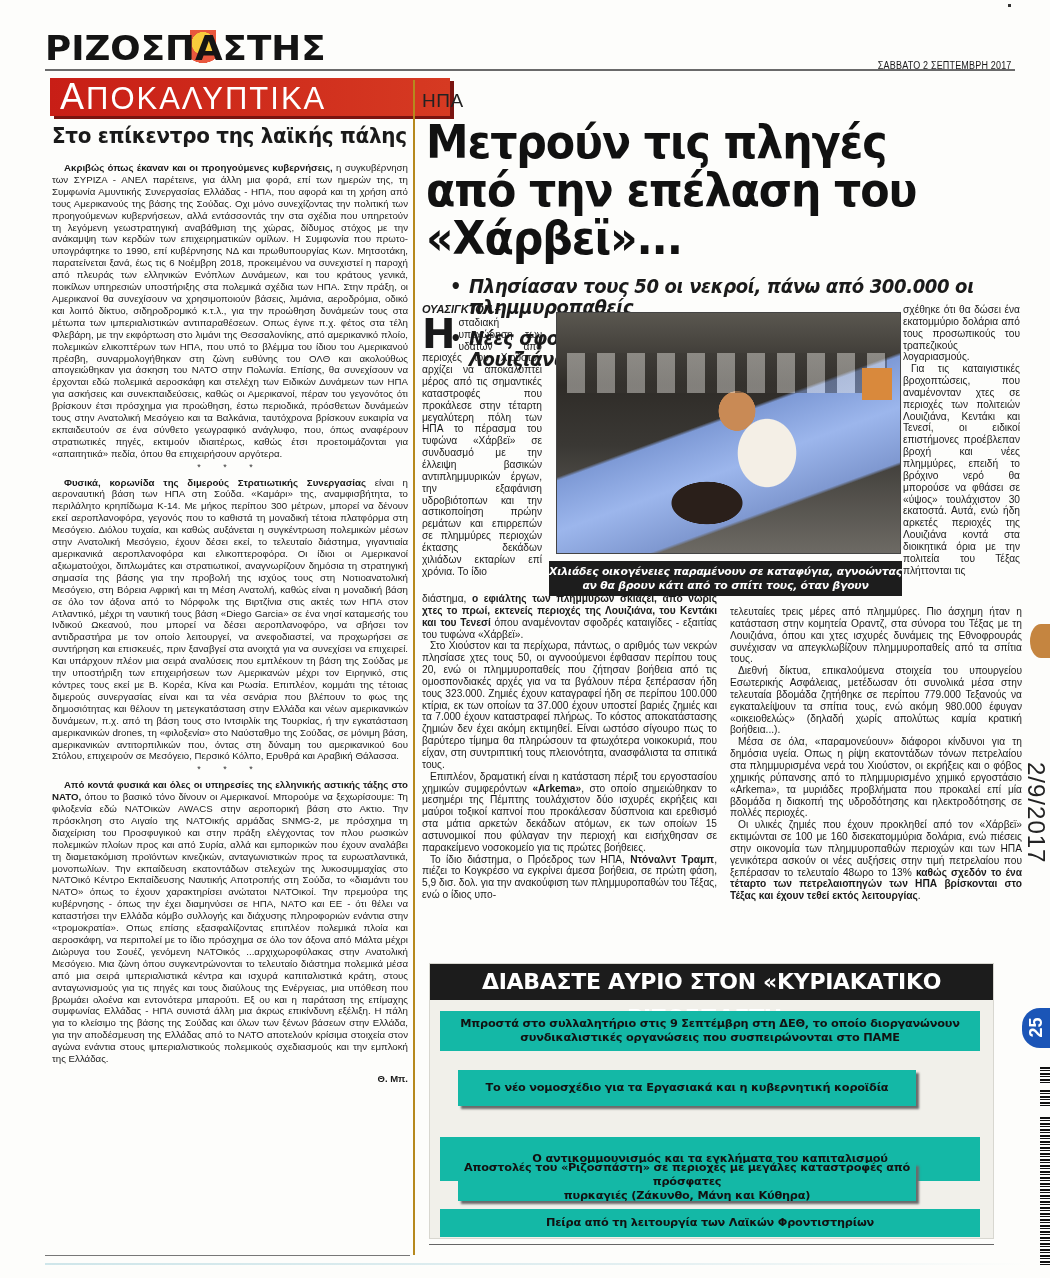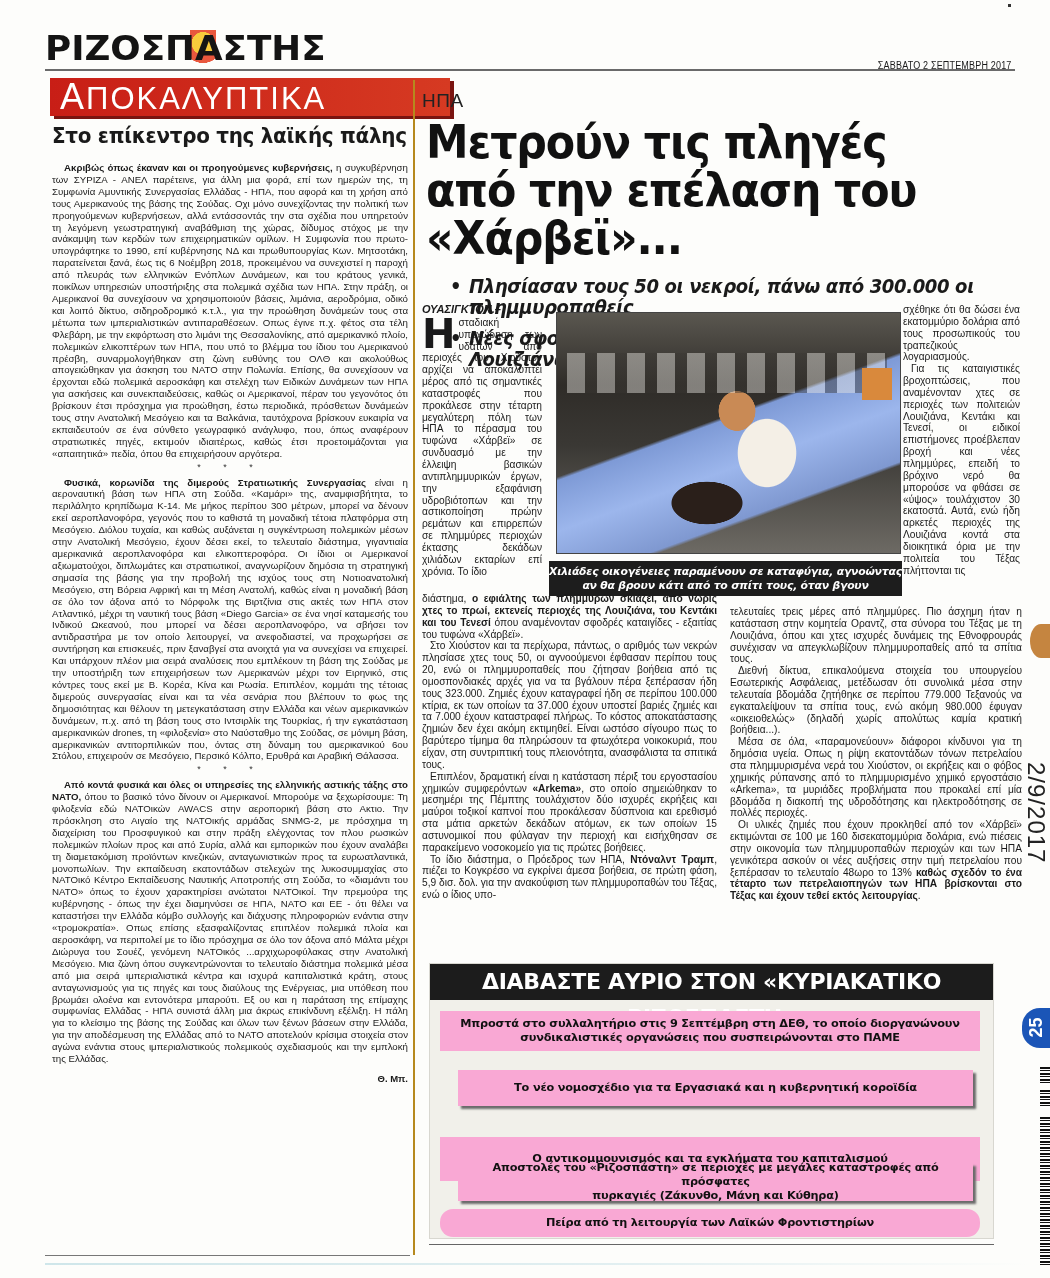--- a/index.html
+++ b/index.html
@@ -48,27 +48,27 @@
       radial-gradient(ellipse 50px 30px at 150px 190px, #2a1f1a 70%, transparent 72%),
       linear-gradient(160deg, transparent 45%, #7e9ad6 46%, #9cb6ec 60%, #7f98d0 75%, transparent 76%),
       linear-gradient(180deg, #5a5750 0%, #2f2c28 30%, #3a3834 55%, #6d6a64 100%);
   }
   .photo .beds { position: absolute; left: 10px; top: 40px; width: 320px; height: 40px; background: repeating-linear-gradient(90deg, #e8e6e1 0 18px, #3a3733 18px 30px); opacity: .45; }
   .photo .orange { position: absolute; right: 8px; top: 55px; width: 30px; height: 32px; background: #d9893c; }
   .caption { position: absolute; left: 549px; top: 561px; width: 353px; height: 35px; background: #1d1d1d; color: #fff; font-style: italic; font-weight: bold; font-size: 10.8px; line-height: 14px; text-align: center; padding-top: 4px; font-family: "DejaVu Sans", sans-serif; letter-spacing: -0.2px; }
 
   .promo { position: absolute; left: 429px; top: 963px; width: 565px; height: 276px; background: #f1f0ea; border: 1px solid #d8d7d0; }
   .promo-header { height: 36px; background: #1c1c1c; color: #fff; text-align: center; font-family: "DejaVu Sans", sans-serif; font-weight: bold; font-size: 22px; line-height: 36px; letter-spacing: -0.3px; transform-origin: center; }
-  .promo-item { position: absolute; left: 10px; width: 540px; background: #f9a8d4; text-align: center; font-family: "DejaVu Sans", sans-serif; font-weight: bold; font-size: 11.3px; line-height: 14px; color: #111; letter-spacing: -0.2px; display: flex; align-items: center; justify-content: center; flex-direction: column; }
-  .promo-item.shadow { box-shadow: 3px 3px 2px #6b6b6b; left: 28px; width: 515px; }
+  .promo-item { position: absolute; left: 10px; width: 540px; background: #14b8a6; text-align: center; font-family: "DejaVu Sans", sans-serif; font-weight: bold; font-size: 11.3px; line-height: 14px; color: #111; letter-spacing: -0.2px; display: flex; align-items: center; justify-content: center; flex-direction: column; }
+  .promo-item.shadow { box-shadow: 3px 3px 2px #6b6b6b; left: 28px; width: 458px; }
   .pi1 { top: 47px; height: 40px; }
   .pi2 { top: 106px; height: 36px; }
   .pi3 { top: 173px; height: 44px; }
   .pi4 { top: 199px; height: 38px; }
-  .pi5 { top: 245px; height: 28px; border-radius: 13px; }
+  .pi5 { top: 245px; height: 28px; }
   .promo-rule { position: absolute; left: 429px; top: 1244px; width: 565px; height: 1px; background: #666; }
   .bottom-tint { position: absolute; left: 45px; top: 1263px; width: 985px; height: 2px; background: linear-gradient(90deg, #cfe6ea, #e2eff1 60%, transparent); }
 
   .page-badge { position: absolute; left: 1022px; top: 1008px; width: 28px; height: 40px; background: #1b55b7; border-radius: 18px 0 0 18px; color: #fff; font-weight: bold; font-size: 18px; }
   .page-badge span { position: absolute; left: 4px; top: 9px; transform: rotate(-90deg); display: block; }
   .side-date { position: absolute; left: 1010px; top: 762px; width: 40px; font-size: 24px; color: #222; transform: rotate(90deg); transform-origin: left top; white-space: nowrap; letter-spacing: 1px; left: 1050px; }
   .side-dot { position: absolute; left: 1030px; top: 624px; width: 22px; height: 34px; border-radius: 50% 0 0 50%; background: #c58540; }
   .barcode { position: absolute; left: 1040px; width: 12px; background: repeating-linear-gradient(180deg, #111 0 2px, #fff 2px 3px, #111 3px 4px, #fff 4px 6px); }
   .bc1 { top: 1067px; height: 18px; }
   .bc2 { top: 1090px; height: 18px; }

